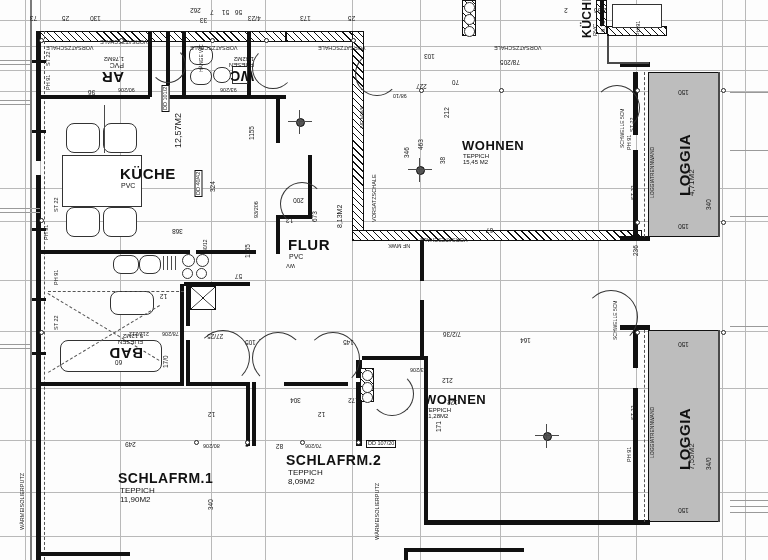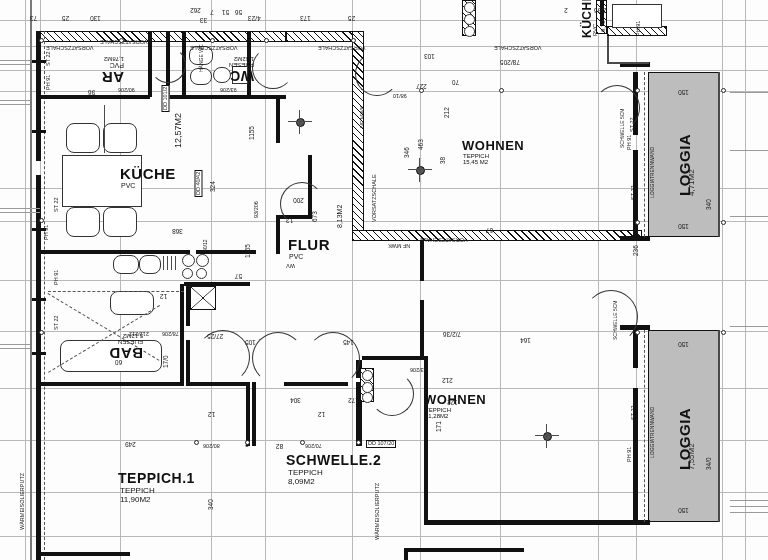--- a/index.html
+++ b/index.html
@@ -282,27 +282,27 @@
   </div>
   <div class="t" style="left:336px;top:228px;font-size:7px;transform:rotate(-90deg);transform-origin:0 0;">8,13M2</div>
 
   <div class="rlabel rot180" style="left:85px;top:332px;width:58px;height:30px;">
     <div class="rname" style="font-size:15px;">BAD</div>
     <div class="rfloor" style="font-size:6px;">FLIESEN</div>
     <div class="rarea" style="font-size:6px;">5,12M2</div>
   </div>
 
   <div class="rlabel" style="left:118px;top:470px;">
-    <div class="rname" style="font-size:14px;">TEPPICH.1</div>
+    <div class="rname" style="font-size:14px;">SCHLAFRM.1</div>
     <div class="rfloor" style="font-size:8px;margin-left:2px;">TEPPICH</div>
     <div class="rarea" style="font-size:8px;margin-left:2px;">11,90M2</div>
   </div>
 
   <div class="rlabel" style="left:286px;top:452px;">
-    <div class="rname" style="font-size:14px;">SCHWELLE.2</div>
+    <div class="rname" style="font-size:14px;">SCHLAFRM.2</div>
     <div class="rfloor" style="font-size:8px;margin-left:2px;">TEPPICH</div>
     <div class="rarea" style="font-size:8px;margin-left:2px;">8,09M2</div>
   </div>
 
   <div class="rlabel" style="left:462px;top:138px;">
     <div class="rname" style="font-size:13px;">WOHNEN</div>
     <div class="rfloor" style="font-size:6px;margin-left:1px;">TEPPICH</div>
     <div class="rarea" style="font-size:6px;margin-left:1px;">15,45 M2</div>
   </div>
 

